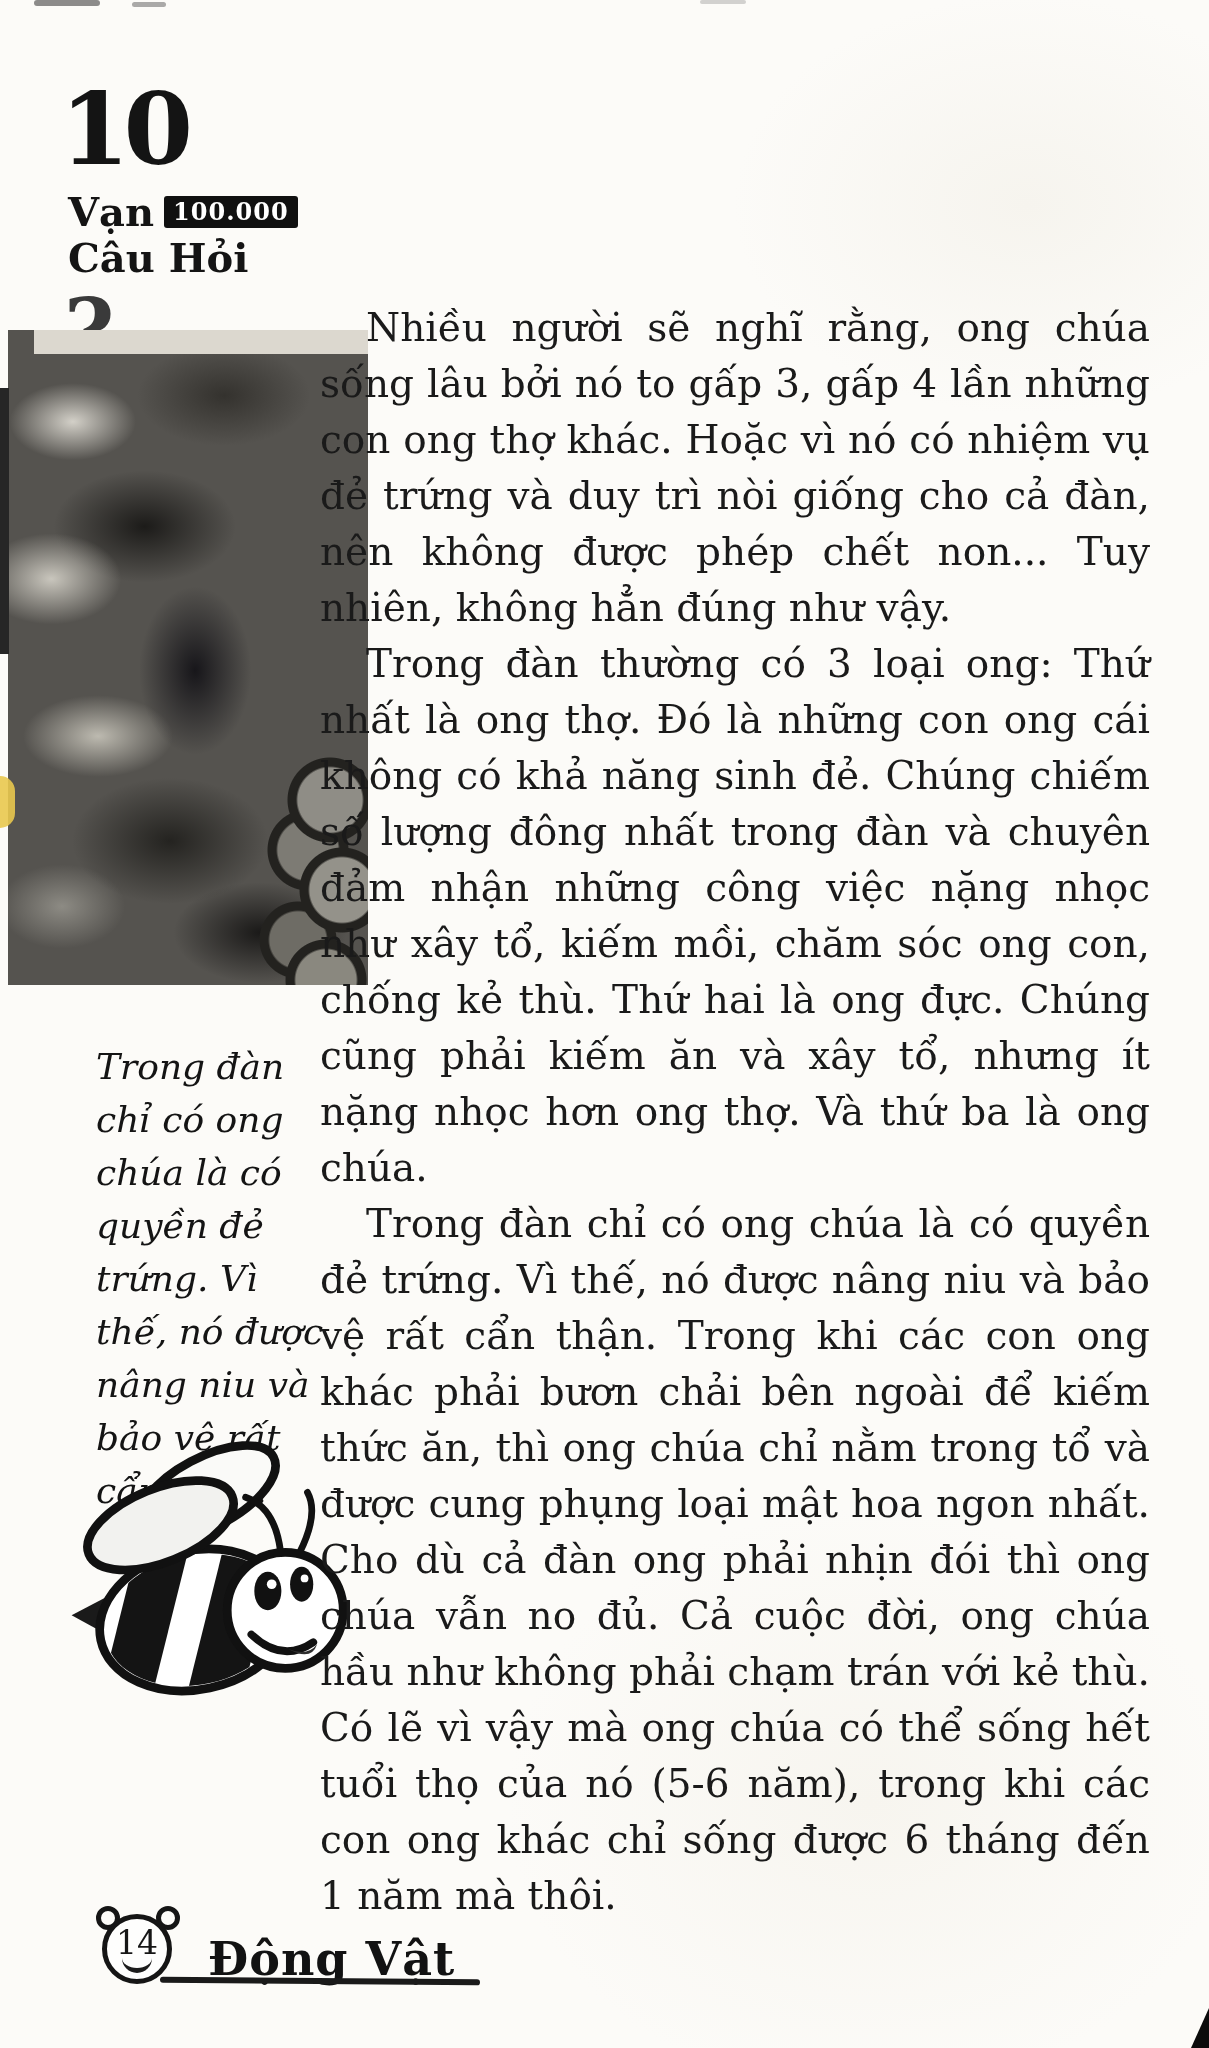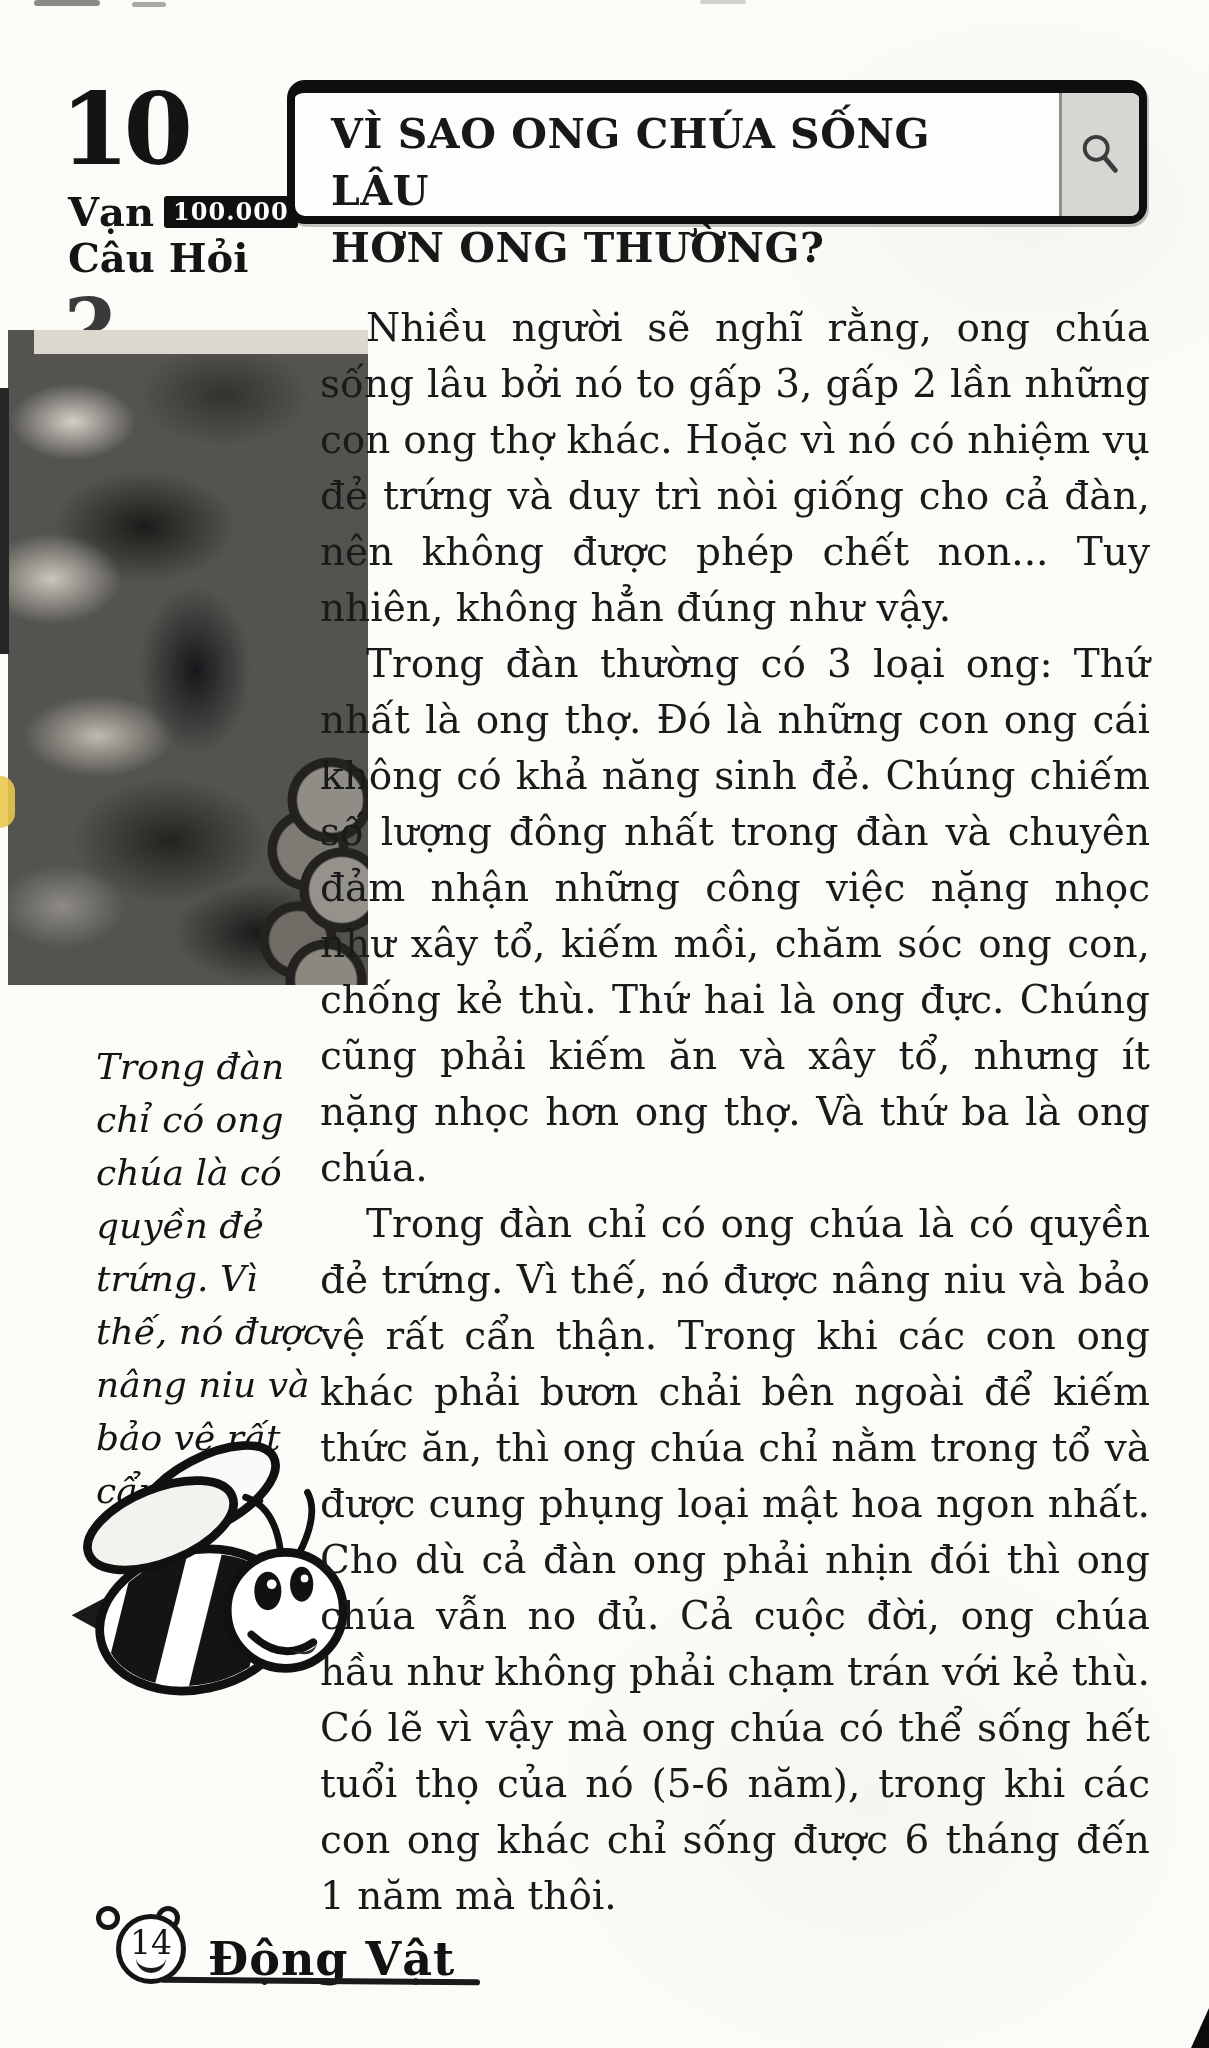--- a/index.html
+++ b/index.html
@@ -61,21 +61,21 @@
   .bee { position:absolute; left:60px; top:1412px; }
 
   
   .article { position:absolute; left:320px; top:300px; width:830px; }
   .body-par { margin:0; font-size:39px; line-height:56px; text-align:justify; text-indent:46px; color:#1a1a1a; }
 
   
   .footer-badge { position:absolute; left:96px; top:1912px; width:86px; height:86px; }
   .badge-ear { position:absolute; width:24px; height:24px; border:5px solid #151515; border-radius:50%; background:#fcfbf8; top:-6px; box-sizing:border-box; }
   .ear-left { left:0px; } .ear-right { right:2px; }
-  .badge-circle { position:absolute; top:2px; left:20px; width:70px; height:70px; box-sizing:border-box; border:5px solid #151515; border-radius:50%; background:#fefefd; text-align:center; }
+  .badge-circle { position:absolute; top:2px; left:6px; width:70px; height:70px; box-sizing:border-box; border:5px solid #151515; border-radius:50%; background:#fefefd; text-align:center; }
   .badge-number { display:block; font-size:33px; line-height:48px; color:#161616; }
   .badge-smile { position:absolute; left:15px; bottom:6px; width:30px; height:13px; border-bottom:5px solid #1c1c1c; border-radius:0 0 18px 18px; }
   .footer-label { position:absolute; left:196px; top:1920px; margin:12px; font-size:46px; font-weight:bold; color:#121212; letter-spacing:1px; }
   .footer-underline { position:absolute; left:160px; top:1978px; width:320px; height:6px; background:#1a1a1a; transform:rotate(0.5deg); border-radius:3px; }
 
   
   .artifact { position:absolute; background:#2f2f2f; border-radius:3px; }
   .art-a { left:34px; top:0; width:66px; height:6px; opacity:.55; }
   .art-b { left:132px; top:2px; width:34px; height:5px; opacity:.4; }
   .art-c { left:700px; top:0; width:46px; height:4px; opacity:.2; }
@@ -93,32 +93,20 @@
     <span class="logo-stack">
       <span class="logo-row">
         <span>Vạn</span>
         <span class="logo-badge">100.000</span>
       </span>
       <span>Câu Hỏi</span>
     </span>
     <span class="logo-q">?</span>
   </div>
 
-  <div class="title-box">
-    <h1 class="title-text">
-      <span>VÌ SAO ONG CHÚA SỐNG LÂU</span><br>
-      <span>HƠN ONG THƯỜNG?</span>
-    </h1>
-    <div class="search-panel">
-      <svg viewBox="0 0 48 48" width="46" height="46">
-        <circle cx="19" cy="17" r="12" fill="none" stroke="#3c3c3c" stroke-width="4"></circle>
-        <line x1="28" y1="27" x2="39" y2="40" stroke="#3c3c3c" stroke-width="5" stroke-linecap="round"></line>
-      </svg>
-    </div>
-  </div>
 
   <div class="photo"></div>
 
   <p class="caption">Trong đàn chỉ có ong chúa là có quyền đẻ trứng. Vì thế, nó được nâng niu và bảo vệ rất cẩn thận.</p>
 
   <div class="bee">
     <svg viewBox="0 0 300 300" width="290" height="300">
       <polygon points="12,205 54,183 54,228" fill="#1a1a1a"></polygon>
       <ellipse cx="140" cy="210" rx="100" ry="72" fill="#ffffff" stroke="#111111" stroke-width="9" transform="rotate(-12 140 210)"></ellipse>
       <clipPath id="bodyclip">
@@ -136,21 +124,21 @@
       <ellipse cx="215" cy="180" rx="14" ry="20" fill="#111111"></ellipse>
       <ellipse cx="250" cy="173" rx="12" ry="18" fill="#111111"></ellipse>
       <circle cx="219" cy="173" r="5" fill="#ffffff"></circle>
       <circle cx="253" cy="167" r="4" fill="#ffffff"></circle>
       <path d="M198,225 q32,30 64,8" fill="none" stroke="#111111" stroke-width="8" stroke-linecap="round"></path>
       <path d="M236,240 q20,8 30,-5 q-6,18 -30,5" fill="#2e2e2e"></path>
     </svg>
   </div>
 
   <section class="article">
-    <p class="body-par">Nhiều người sẽ nghĩ rằng, ong chúa sống lâu bởi nó to gấp 3, gấp 2 lần những con ong thợ khác. Hoặc vì nó có nhiệm vụ đẻ trứng và duy trì nòi giống cho cả đàn, nên không được phép chết non... Tuy nhiên, không hẳn đúng như vậy.</p>
+    <p class="body-par">Nhiều người sẽ nghĩ rằng, ong chúa sống lâu bởi nó to gấp 3, gấp 4 lần những con ong thợ khác. Hoặc vì nó có nhiệm vụ đẻ trứng và duy trì nòi giống cho cả đàn, nên không được phép chết non... Tuy nhiên, không hẳn đúng như vậy.</p>
     <p class="body-par">Trong đàn thường có 3 loại ong: Thứ nhất là ong thợ. Đó là những con ong cái không có khả năng sinh đẻ. Chúng chiếm số lượng đông nhất trong đàn và chuyên đảm nhận những công việc nặng nhọc như xây tổ, kiếm mồi, chăm sóc ong con, chống kẻ thù. Thứ hai là ong đực. Chúng cũng phải kiếm ăn và xây tổ, nhưng ít nặng nhọc hơn ong thợ. Và thứ ba là ong chúa.</p>
     <p class="body-par">Trong đàn chỉ có ong chúa là có quyền đẻ trứng. Vì thế, nó được nâng niu và bảo vệ rất cẩn thận. Trong khi các con ong khác phải bươn chải bên ngoài để kiếm thức ăn, thì ong chúa chỉ nằm trong tổ và được cung phụng loại mật hoa ngon nhất. Cho dù cả đàn ong phải nhịn đói thì ong chúa vẫn no đủ. Cả cuộc đời, ong chúa hầu như không phải chạm trán với kẻ thù. Có lẽ vì vậy mà ong chúa có thể sống hết tuổi thọ của nó (5-6 năm), trong khi các con ong khác chỉ sống được 6 tháng đến 1 năm mà thôi.</p>
   </section>
 
   <div class="footer-badge">
     <span class="badge-ear ear-left"></span>
     <span class="badge-ear ear-right"></span>
     <span class="badge-circle">
       <span class="badge-number">14</span>
       <span class="badge-smile"></span>

